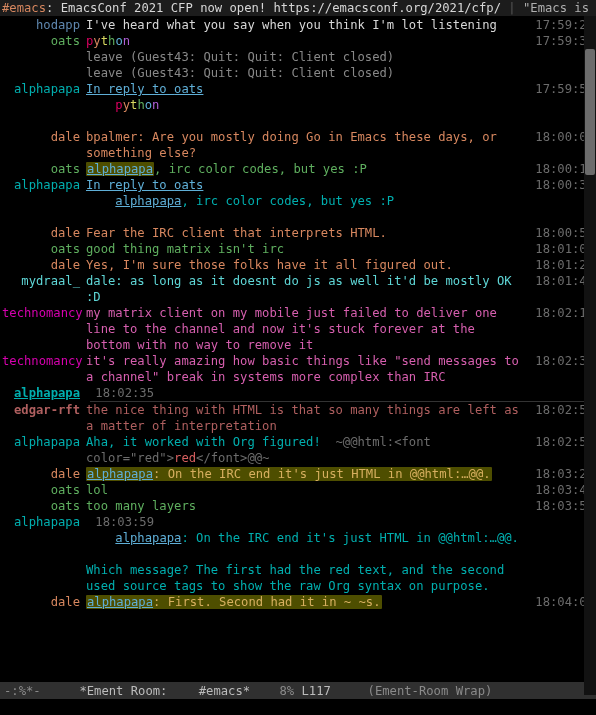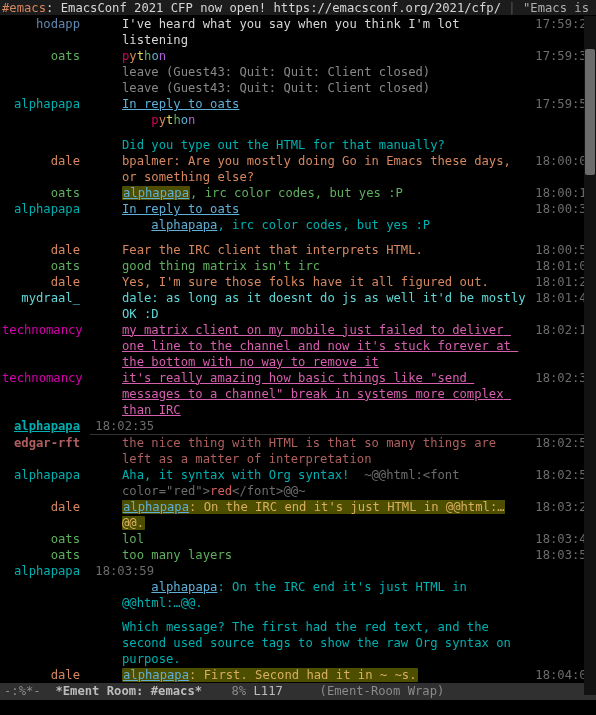--- a/index.html
+++ b/index.html
@@ -71,21 +71,20 @@
     width: 84px;
     min-width: 84px;
     max-width: 84px;
     text-align: right;
     padding-right: 6px;
     white-space: nowrap;
   }
   .msg {
     flex: 1 1 auto;
     white-space: pre-wrap;
-    margin-left: 36px;
   }
   .ts {
     width: 68px;
     min-width: 68px;
     text-align: right;
     color: var(--gray);
     white-space: nowrap;
   }
   .spacer-row { height: 16px; }
   
@@ -95,21 +94,21 @@
   .nick-dale     { color: var(--orange); }
   .nick-mydraal  { color: var(--cyan); }
   .nick-techno   { color: var(--magenta); }
   .nick-edgar    { color: var(--bordo); font-weight: bold; }
   .nick-alpha-self { color: var(--teal); font-weight: bold; text-decoration: underline; }
   
   .speech-green { color: var(--green); }
   .speech-orange { color: var(--orange); }
   .speech-teal  { color: var(--teal); }
   .speech-cyan  { color: var(--cyan); }
-  .speech-pink  { color: var(--pink); text-decoration: underline; }
+  .speech-pink  { color: var(--pink); }
   .speech-bordo { color: var(--bordo); }
   .speech-link  { color: var(--link); text-decoration: underline; }
   .speech-dim   { color: var(--gray); }
   .speech-red   { color: var(--red); }
   .speech-olive { color: var(--olive); }
   .speech-yellow{ color: var(--yellow); }
   .speech-fg    { color: var(--fg); }
   .hl { background: var(--highlight-bg); border-radius: 1px; padding: 0 1px;}
   .cursor {
     display: inline-block; width: 7px; height: 14px;
@@ -127,21 +126,21 @@
     background: var(--modeline-bg);
     color: var(--modeline-fg);
     display: flex;
     align-items: center;
     padding: 0 4px;
     font-size: 12.2px;
     gap: 0;
     white-space: pre;
   }
   .modeline .dim { color: var(--modeline-dim); }
-  .modeline .room { font-weight: bold; }
+  .modeline .room { font-weight: normal; margin-left: 24px; }
   .minibuffer {
     height: 16px;
     background: var(--bg);
   }
   .scrollbar {
     position: absolute;
     right: 0; top: 16px;
     width: 12px; height: 679px;
     background: #121212;
   }
@@ -191,25 +190,20 @@
         <div class="msg"><span class="speech-link">In reply to </span><span class="speech-link">oats</span></div>
         <div class="ts">17:59:58</div>
       </div>
       <div class="row">
         <div class="nick "></div>
         <div class="msg">    <span class="rb1">p</span><span class="rb2">y</span><span class="rb3">t</span><span class="rb4">h</span><span class="rb5">o</span><span class="rb6">n</span></div>
         <div class="ts"></div>
       </div>
       <div class="spacer-row"></div>
       <div class="row">
-        <div class="nick "></div>
-        <div class="msg speech-teal">Did you type out the HTML for that manually?</div>
-        <div class="ts"></div>
-      </div>
-      <div class="row">
         <div class="nick nick-dale">dale</div>
         <div class="msg speech-orange">bpalmer: Are you mostly doing Go in Emacs these days, or something else?</div>
         <div class="ts">18:00:09</div>
       </div>
       <div class="row">
         <div class="nick nick-oats">oats</div>
         <div class="msg"><span class="hl speech-link underline">alphapapa</span><span class="speech-green">, irc color codes, but yes :P</span></div>
         <div class="ts">18:00:19</div>
       </div>
       <div class="row">
@@ -258,21 +252,21 @@
         <div class="ts">18:02:35</div>
       </div>
       <div class="thin-sep"></div>
       <div class="row">
         <div class="nick nick-edgar">edgar-rft</div>
         <div class="msg speech-bordo">the nice thing with HTML is that so many things are left as a matter of interpretation</div>
         <div class="ts">18:02:55</div>
       </div>
       <div class="row">
         <div class="nick nick-alphapapa">alphapapa</div>
-        <div class="msg"><span class="speech-teal">Aha, it syntax with Org syntax!  </span><span class="speech-dim">~@@html:&lt;font color="red"&gt;</span><span class="speech-red">red</span><span class="speech-dim">&lt;/font&gt;@@~</span></div>
+        <div class="msg"><span class="speech-teal">Aha, it worked with Org figured!  </span><span class="speech-dim">~@@html:&lt;font color="red"&gt;</span><span class="speech-red">red</span><span class="speech-dim">&lt;/font&gt;@@~</span></div>
         <div class="ts">18:02:57</div>
       </div>
       <div class="row">
         <div class="nick nick-dale">dale</div>
         <div class="msg"><span class="hl"><span class="speech-link underline">alphapapa</span><span class="speech-yellow">: On the IRC end it's just HTML in @@html:…@@.</span></span></div>
         <div class="ts">18:03:29</div>
       </div>
       <div class="row">
         <div class="nick nick-oats">oats</div>
         <div class="msg speech-green">lol</div>

